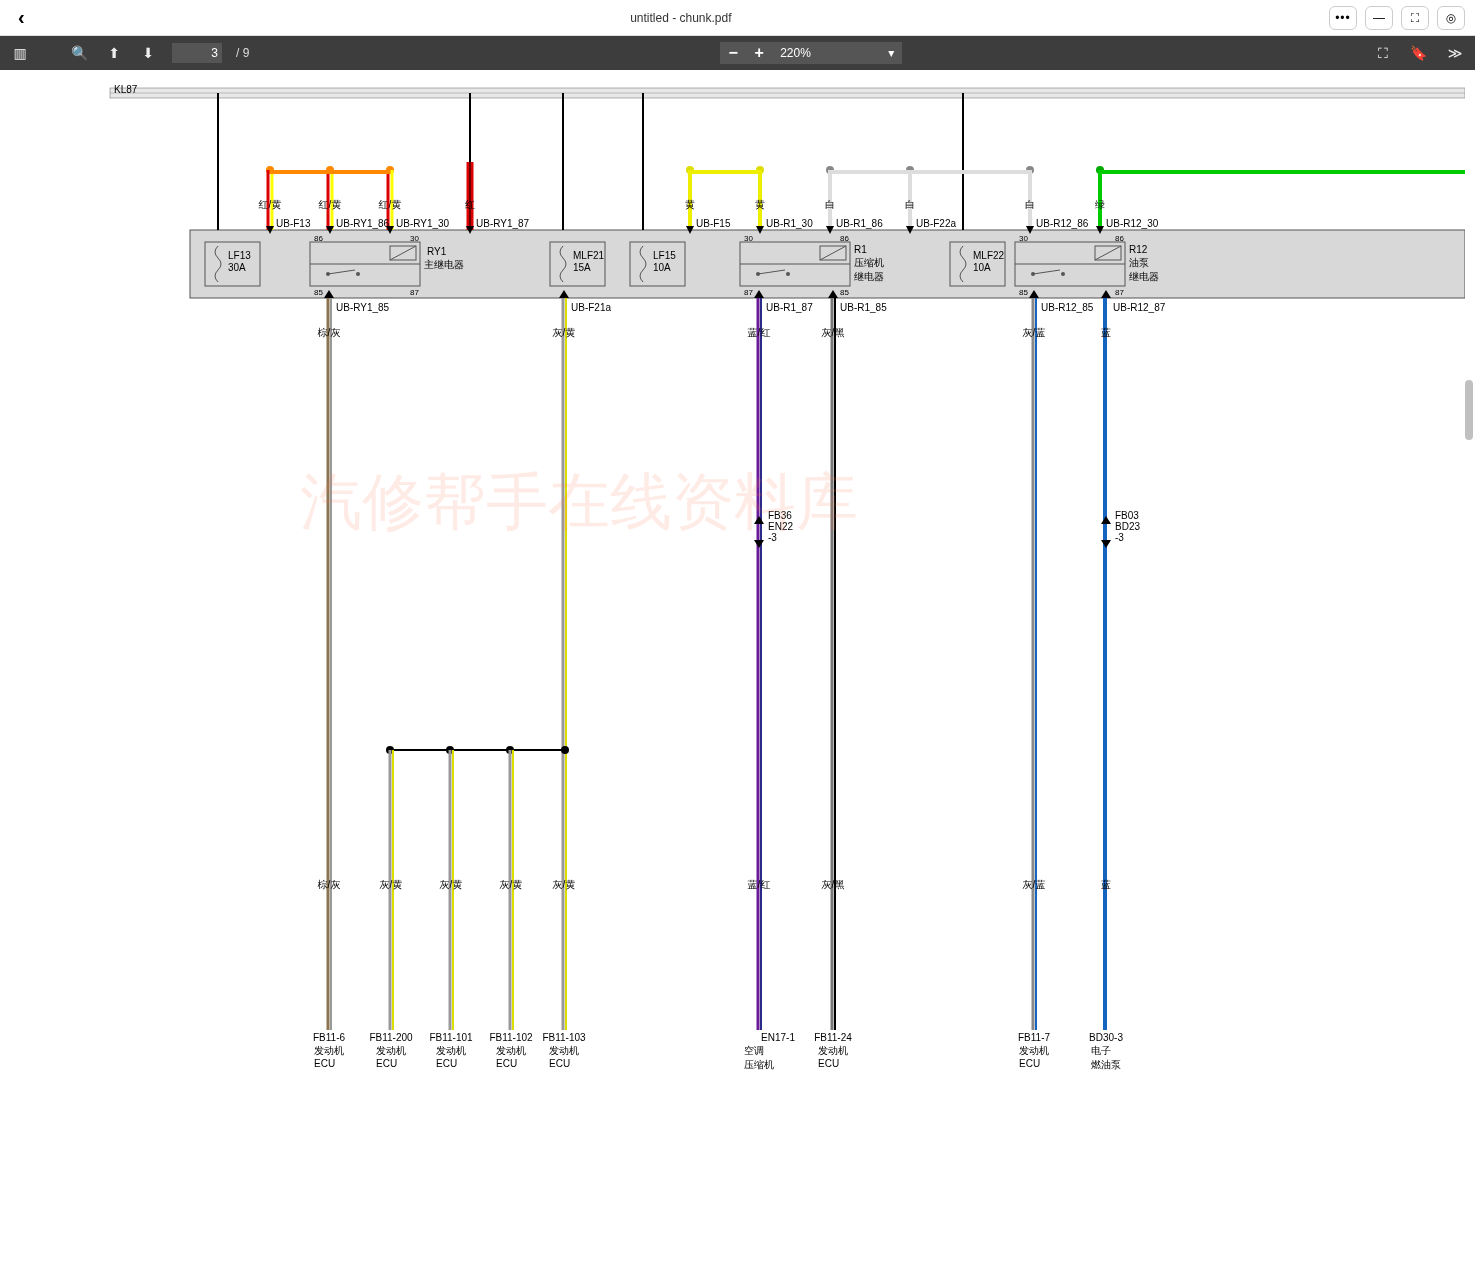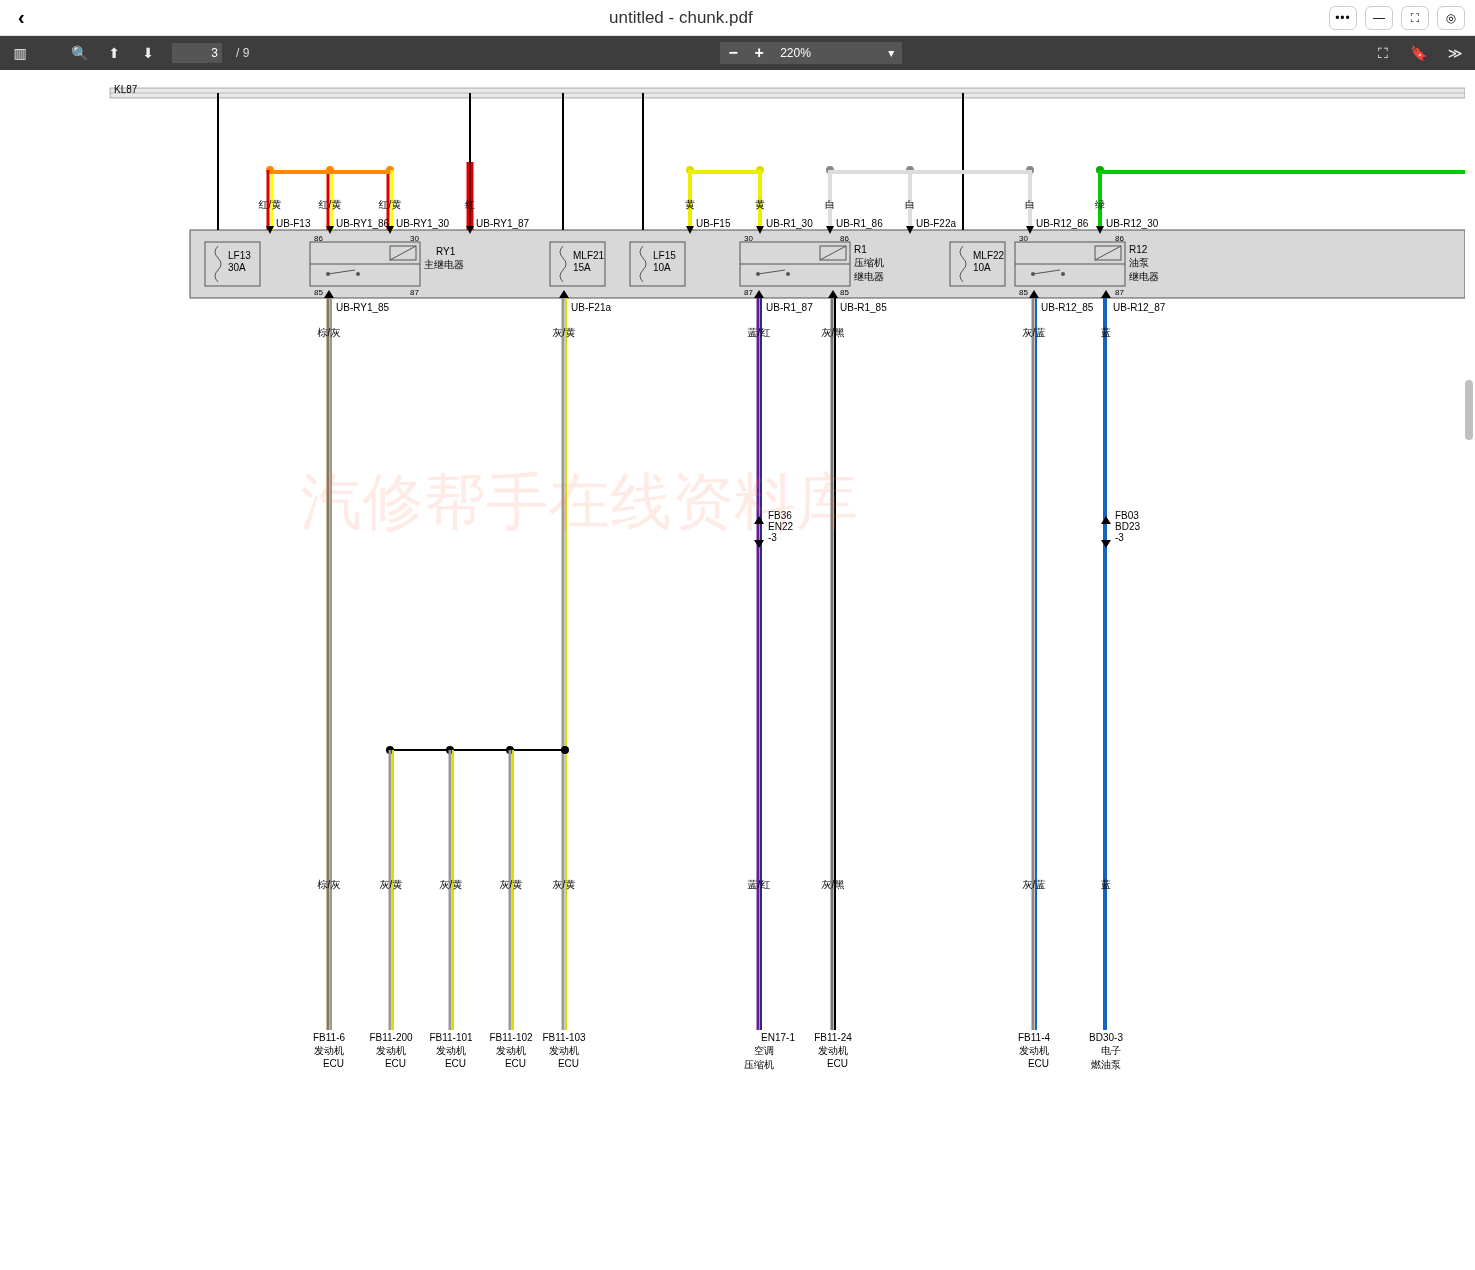--- a/index.html
+++ b/index.html
@@ -1,37 +1,37 @@
 <!DOCTYPE html>
 <html><head>
 <meta charset="utf-8">
 <style>
 *{box-sizing:border-box;margin:0;padding:0;font-family:Arial,sans-serif}
 body{background:#f5f5f5;width:1475px;height:1270px;overflow:hidden}
 .titlebar{background:#fff;height:36px;display:flex;align-items:center;justify-content:space-between;padding:0 10px;border-bottom:1px solid #ddd}
 .back-btn{font-size:20px;font-weight:bold;cursor:pointer;padding:0 8px}
-.title{font-size:17px;color:#333}
+.title{font-size:12px;color:#333}
 .win-btns{display:flex;gap:8px;align-items:center}
 .win-btn{width:28px;height:24px;background:#fff;border:1px solid #ccc;border-radius:6px;display:flex;align-items:center;justify-content:center;font-size:12px;cursor:pointer}
 .win-btn.dots{letter-spacing:1px}
 .toolbar{background:#3d3d3d;height:34px;display:flex;align-items:center;padding:0 10px;gap:14px;color:#eee;font-size:14px}
 .tb-btn{cursor:pointer;display:inline-flex;align-items:center;justify-content:center;width:20px;height:20px}
 .tb-sep{flex:0 0 12px}
 .page-input{width:50px;height:20px;background:#555;border:none;color:#fff;text-align:right;padding-right:4px;font-size:12px}
 .page-total{font-size:12px;color:#ddd}
 .tb-spacer{flex:1}
 .zoom-box{display:flex;align-items:center;gap:0}
 .zoom-btn{width:26px;height:22px;background:#555;color:#fff;display:flex;align-items:center;justify-content:center;cursor:pointer;font-size:16px;font-weight:bold}
 .zoom-sel{height:22px;background:#555;color:#fff;border:none;padding:0 8px;font-size:12px;min-width:130px;display:flex;align-items:center;justify-content:space-between}
 .tb-right{display:flex;gap:16px;align-items:center}
 .content{position:relative;background:#fff;width:100%;height:1200px;overflow:hidden}
 .page{position:absolute;left:10px;top:0;width:1455px;height:1200px;background:#fff}
 svg{position:absolute;left:0;top:0}
 .lbl{position:absolute;font-size:10px;color:#000;white-space:pre}
-.lbl.c{text-align:right;transform:translateX(-50%)}
+.lbl.c{text-align:left;transform:translateX(-50%)}
 .watermark{position:absolute;font-size:62px;color:rgba(255,120,80,0.15);white-space:nowrap;font-family:"Microsoft YaHei",sans-serif}
 .scroll-ind{position:absolute;right:2px;top:310px;width:8px;height:60px;background:#c0c0c0;border-radius:4px}
 </style>
 </head>
 <body>
 
 <div class="titlebar">
   <div class="back-btn">‹</div>
   <div class="title">untitled - chunk.pdf</div>
   <div class="win-btns">
@@ -221,21 +221,21 @@
 <div class="lbl" style="left:826px;top:148px">UB-R1_86</div>
 <div class="lbl c" style="left:900px;top:128px">白</div>
 <div class="lbl" style="left:906px;top:148px">UB-F22a</div>
 <div class="lbl c" style="left:1020px;top:128px">白</div>
 <div class="lbl" style="left:1026px;top:148px">UB-R12_86</div>
 <div class="lbl c" style="left:1090px;top:128px">绿</div>
 <div class="lbl" style="left:1096px;top:148px">UB-R12_30</div>
 
 <div class="lbl" style="left:218px;top:180px">LF13</div>
 <div class="lbl" style="left:218px;top:192px">30A</div>
-<div class="lbl" style="left:426px;top:176px">RY1</div>
+<div class="lbl" style="left:417px;top:176px">RY1</div>
 <div class="lbl" style="left:414px;top:188px">主继电器</div>
 <div class="lbl" style="left:304px;top:164px;font-size:8px">86</div>
 <div class="lbl" style="left:400px;top:164px;font-size:8px">30</div>
 <div class="lbl" style="left:304px;top:218px;font-size:8px">85</div>
 <div class="lbl" style="left:400px;top:218px;font-size:8px">87</div>
 <div class="lbl" style="left:563px;top:180px">MLF21</div>
 <div class="lbl" style="left:563px;top:192px">15A</div>
 <div class="lbl" style="left:643px;top:180px">LF15</div>
 <div class="lbl" style="left:643px;top:192px">10A</div>
 <div class="lbl" style="left:844px;top:174px">R1</div>
@@ -300,21 +300,21 @@
 ECU</div>
 <div class="lbl c" style="left:554px;top:962px">FB11-103</div>
 <div class="lbl c" style="left:554px;top:974px">发动机
 ECU</div>
 <div class="lbl c" style="left:768px;top:962px">EN17-1</div>
 <div class="lbl c" style="left:749px;top:974px">空调
 压缩机</div>
 <div class="lbl c" style="left:823px;top:962px">FB11-24</div>
 <div class="lbl c" style="left:823px;top:974px">发动机
 ECU</div>
-<div class="lbl c" style="left:1024px;top:962px">FB11-4</div>
+<div class="lbl c" style="left:1024px;top:962px">FB11-7</div>
 <div class="lbl c" style="left:1024px;top:974px">发动机
 ECU</div>
 <div class="lbl c" style="left:1096px;top:962px">BD30-3</div>
 <div class="lbl c" style="left:1096px;top:974px">电子
 燃油泵</div>
 
 <div class="watermark" style="left:290px;top:390px">汽修帮手在线资料库</div>
 
 </div>
 <div class="scroll-ind"></div>

